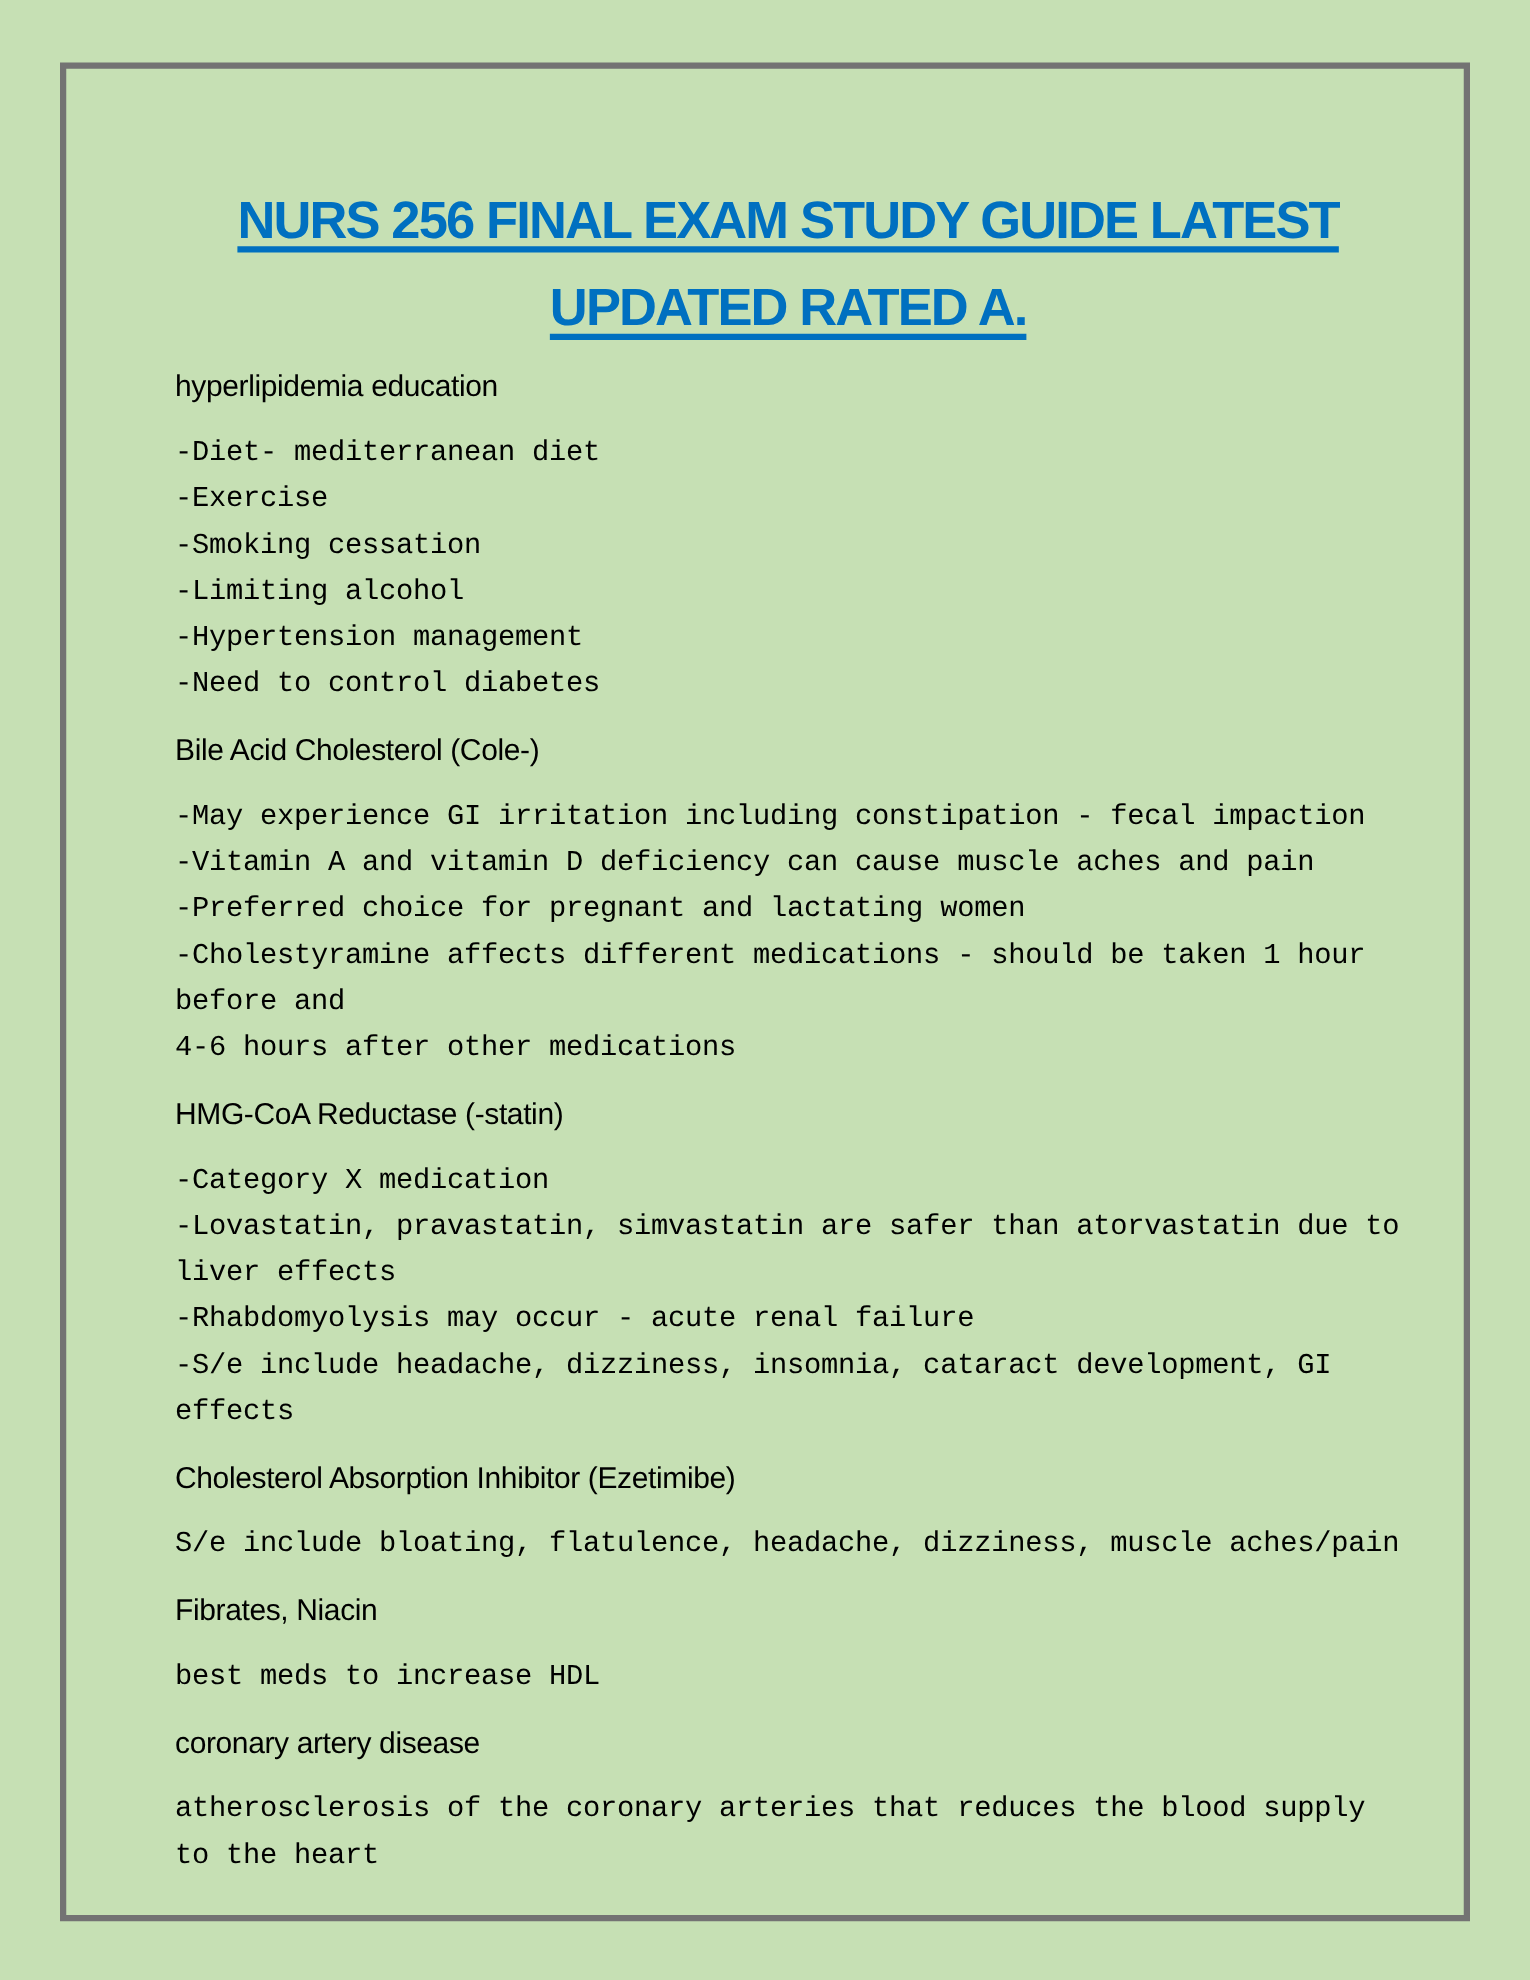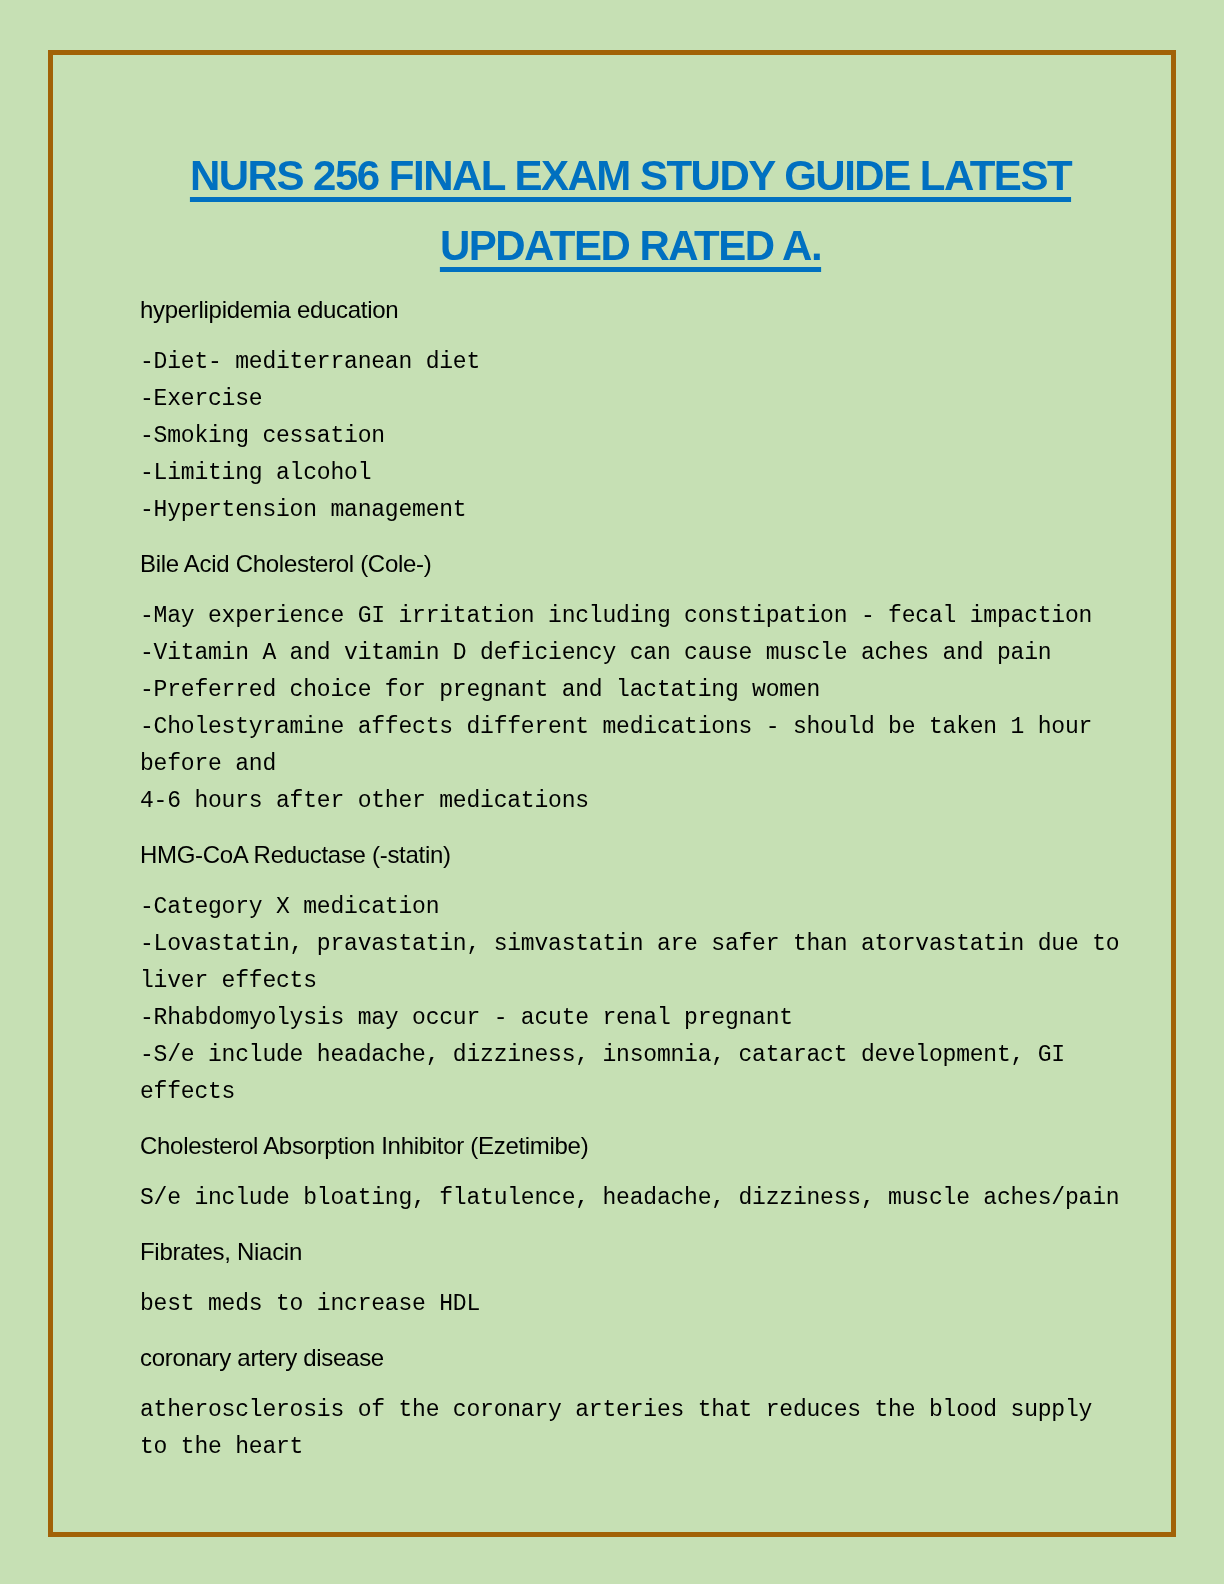--- a/index.html
+++ b/index.html
@@ -14,21 +14,21 @@
     font-family: "Liberation Sans", sans-serif;
     color: #000000;
     overflow: hidden;
   }
   .frame {
     position: absolute;
     left: 48px;
     top: 50px;
     width: 1128px;
     height: 1487px;
-    border: 5px solid #a16207;
+    border: 5px solid #737373;
     box-sizing: border-box;
     padding: 86px 50px 40px 87px;
   }
   .doc-title {
     margin: 0 0 10px 0;
     padding: 0;
     text-align: center;
     font-size: 42px;
     font-weight: bold;
     line-height: 70px;
@@ -69,40 +69,41 @@
   </h1>
 
   <section>
     <h2 class="section-heading">hyperlipidemia education</h2>
     <div class="section-para">
       <div class="text-line">-Diet- mediterranean diet</div>
       <div class="text-line">-Exercise</div>
       <div class="text-line">-Smoking cessation</div>
       <div class="text-line">-Limiting alcohol</div>
       <div class="text-line">-Hypertension management</div>
+      <div class="text-line">-Need to control diabetes</div>
     </div>
   </section>
 
   <section>
     <h2 class="section-heading">Bile Acid Cholesterol (Cole-)</h2>
     <div class="section-para">
       <div class="text-line">-May experience GI irritation including constipation - fecal impaction</div>
       <div class="text-line">-Vitamin A and vitamin D deficiency can cause muscle aches and pain</div>
       <div class="text-line">-Preferred choice for pregnant and lactating women</div>
       <div class="text-line">-Cholestyramine affects different medications - should be taken 1 hour before and</div>
       <div class="text-line">4-6 hours after other medications</div>
     </div>
   </section>
 
   <section>
     <h2 class="section-heading">HMG-CoA Reductase (-statin)</h2>
     <div class="section-para">
       <div class="text-line">-Category X medication</div>
       <div class="text-line">-Lovastatin, pravastatin, simvastatin are safer than atorvastatin due to liver effects</div>
-      <div class="text-line">-Rhabdomyolysis may occur - acute renal pregnant</div>
+      <div class="text-line">-Rhabdomyolysis may occur - acute renal failure</div>
       <div class="text-line">-S/e include headache, dizziness, insomnia, cataract development, GI effects</div>
     </div>
   </section>
 
   <section>
     <h2 class="section-heading">Cholesterol Absorption Inhibitor (Ezetimibe)</h2>
     <div class="section-para">
       <div class="text-line">S/e include bloating, flatulence, headache, dizziness, muscle aches/pain</div>
     </div>
   </section>

